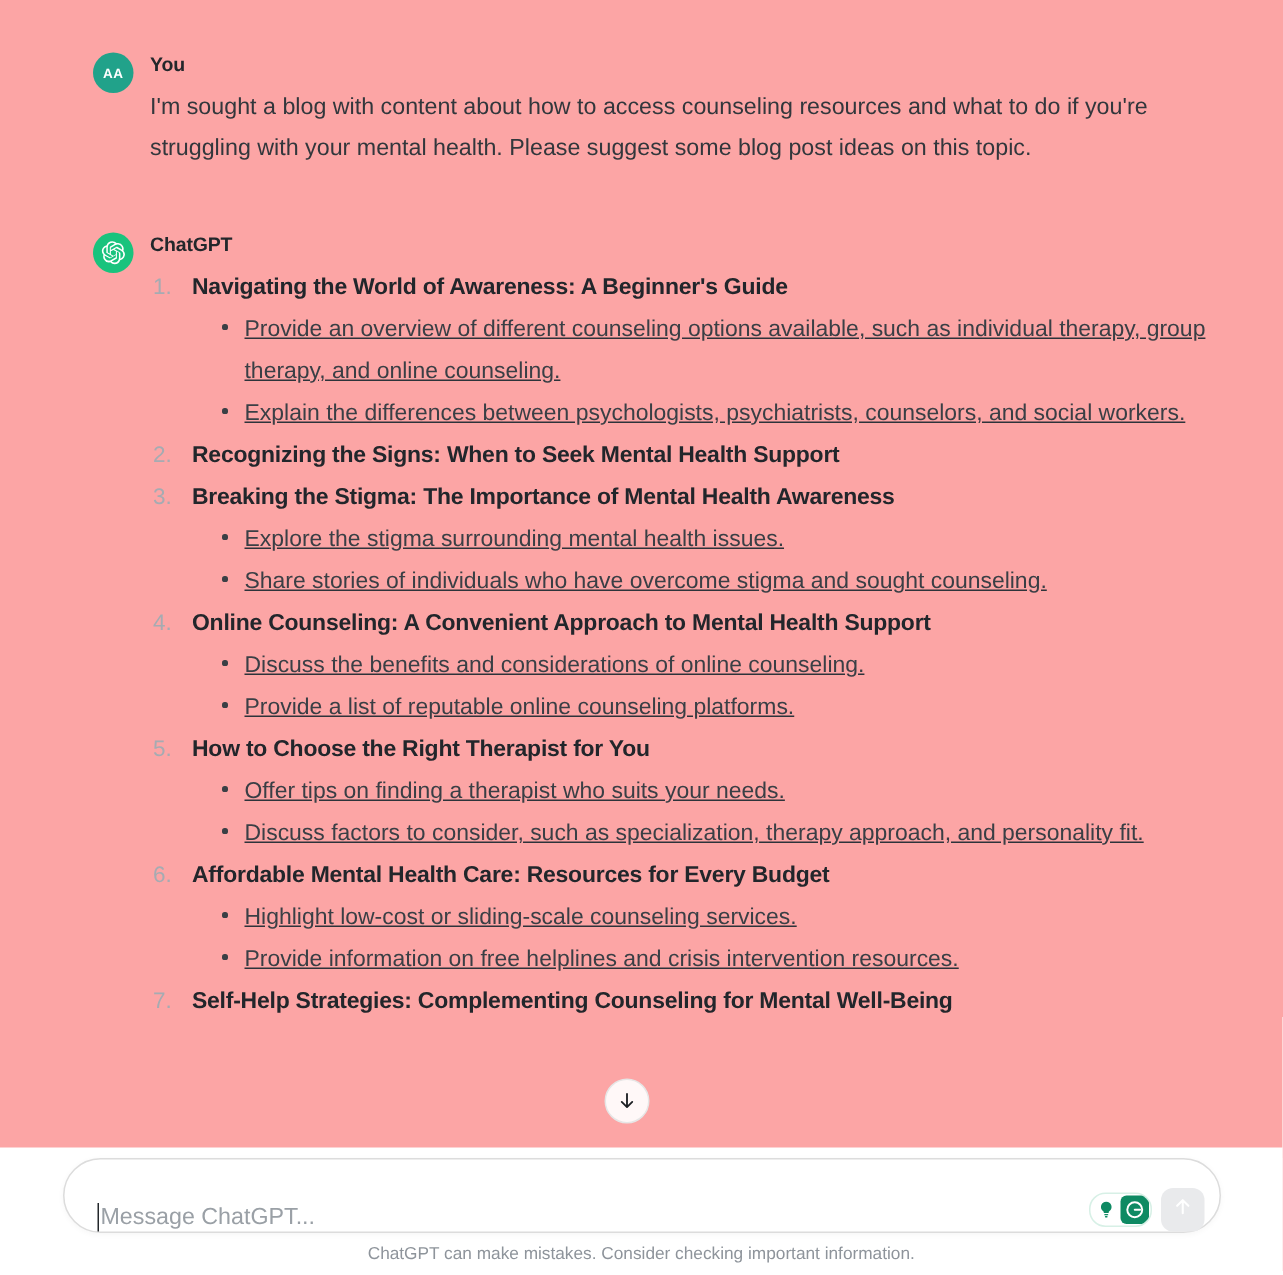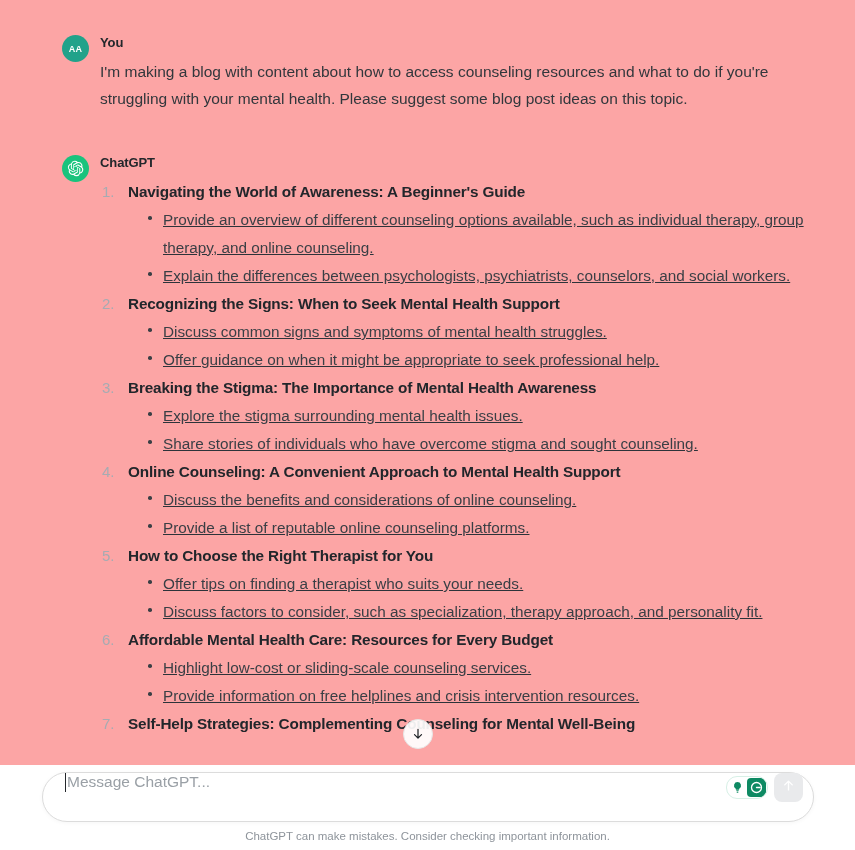--- a/index.html
+++ b/index.html
@@ -160,21 +160,21 @@
   .composer {
     position: relative;
     margin: 0 auto;
     width: 772px;
     height: 50px;
     border: 1px solid #dcdcdc;
     border-radius: 25px;
     background: #ffffff;
     box-sizing: border-box;
     display: flex;
-    align-items: flex-start;
+    align-items: flex-end;
     box-shadow: 0 1px 4px rgba(0,0,0,0.04);
   }
   .caret {
     width: 1.5px;
     height: 19px;
     background: #23272b;
     margin-left: 22px;
     flex: 0 0 1.5px;
   }
   .composer-placeholder {
@@ -235,21 +235,21 @@
 <body>
 
 <div class="conversation">
 
   <div class="turn turn-user">
     <div class="avatar avatar-user">
       <span>AA</span>
     </div>
     <div class="turn-body">
       <div class="speaker">You</div>
-      <div class="message-text">I'm making a blog with content about how to access counseling resources and what to do if you're struggling with your mental health. Please suggest some blog post ideas on this topic.</div>
+      <div class="message-text">I'm sought a blog with content about how to access counseling resources and what to do if you're struggling with your mental health. Please suggest some blog post ideas on this topic.</div>
     </div>
   </div>
 
   <div class="turn turn-assistant">
     <div class="avatar avatar-assistant">
       <span>
         <svg width="17" height="17" viewBox="0 0 24 24" aria-hidden="true">
           <path fill="#ffffff" d="M21.55 10.0a5.42 5.42 0 0 0-.47-4.45 5.49 5.49 0 0 0-5.91-2.63A5.45 5.45 0 0 0 11.0 1.1a5.49 5.49 0 0 0-5.24 3.8A5.44 5.44 0 0 0 2.1 7.53a5.49 5.49 0 0 0 .68 6.44 5.42 5.42 0 0 0 .47 4.45 5.49 5.49 0 0 0 5.91 2.63 5.44 5.44 0 0 0 4.1 1.83 5.49 5.49 0 0 0 5.25-3.81 5.44 5.44 0 0 0 3.63-2.63 5.49 5.49 0 0 0-.59-6.44zM13.26 21.1a4.07 4.07 0 0 1-2.61-.94l.13-.07 4.33-2.5a.71.71 0 0 0 .36-.62v-6.1l1.83 1.06a.07.07 0 0 1 .04.05v5.06a4.08 4.08 0 0 1-4.08 4.06zM4.49 17.36a4.07 4.07 0 0 1-.49-2.73l.13.08 4.34 2.5a.7.7 0 0 0 .71 0l5.29-3.05v2.11a.07.07 0 0 1-.03.06L10.05 18.8a4.08 4.08 0 0 1-5.56-1.49zM3.35 8.3a4.07 4.07 0 0 1 2.13-1.79v5.15a.7.7 0 0 0 .35.61l5.26 3.04-1.83 1.06a.07.07 0 0 1-.06 0L4.82 13.84A4.08 4.08 0 0 1 3.35 8.3zm15.05 3.5L13.1 8.73l1.83-1.05a.07.07 0 0 1 .06 0l4.39 2.53a4.07 4.07 0 0 1-.63 7.35v-5.15a.71.71 0 0 0-.35-.61zm1.82-2.74l-.13-.08-4.33-2.52a.71.71 0 0 0-.71 0L9.76 9.51V7.4a.07.07 0 0 1 .03-.06l4.39-2.53a4.07 4.07 0 0 1 6.04 4.21zM8.76 12.81L6.93 11.75a.07.07 0 0 1-.04-.05V6.64a4.07 4.07 0 0 1 6.68-3.13l-.13.07-4.33 2.5a.71.71 0 0 0-.36.62zm.99-2.14L12.11 9.3l2.37 1.37v2.73l-2.36 1.36-2.37-1.36z"></path>
         </svg>
       </span>
@@ -259,24 +259,20 @@
       <ol class="idea-list" id="idea-list">
           <li>
             <div class="idea-title">Navigating the World of Awareness: A Beginner's Guide</div>
             <ul class="sub-list">
               <li>Provide an overview of different counseling options available, such as individual therapy, group therapy, and online counseling.</li>
               <li>Explain the differences between psychologists, psychiatrists, counselors, and social workers.</li>
             </ul>
           </li>
           <li>
             <div class="idea-title">Recognizing the Signs: When to Seek Mental Health Support</div>
-            <ul class="sub-list">
-              <li>Discuss common signs and symptoms of mental health struggles.</li>
-              <li>Offer guidance on when it might be appropriate to seek professional help.</li>
-            </ul>
           </li>
           <li>
             <div class="idea-title">Breaking the Stigma: The Importance of Mental Health Awareness</div>
             <ul class="sub-list">
               <li>Explore the stigma surrounding mental health issues.</li>
               <li>Share stories of individuals who have overcome stigma and sought counseling.</li>
             </ul>
           </li>
           <li>
             <div class="idea-title">Online Counseling: A Convenient Approach to Mental Health Support</div>

